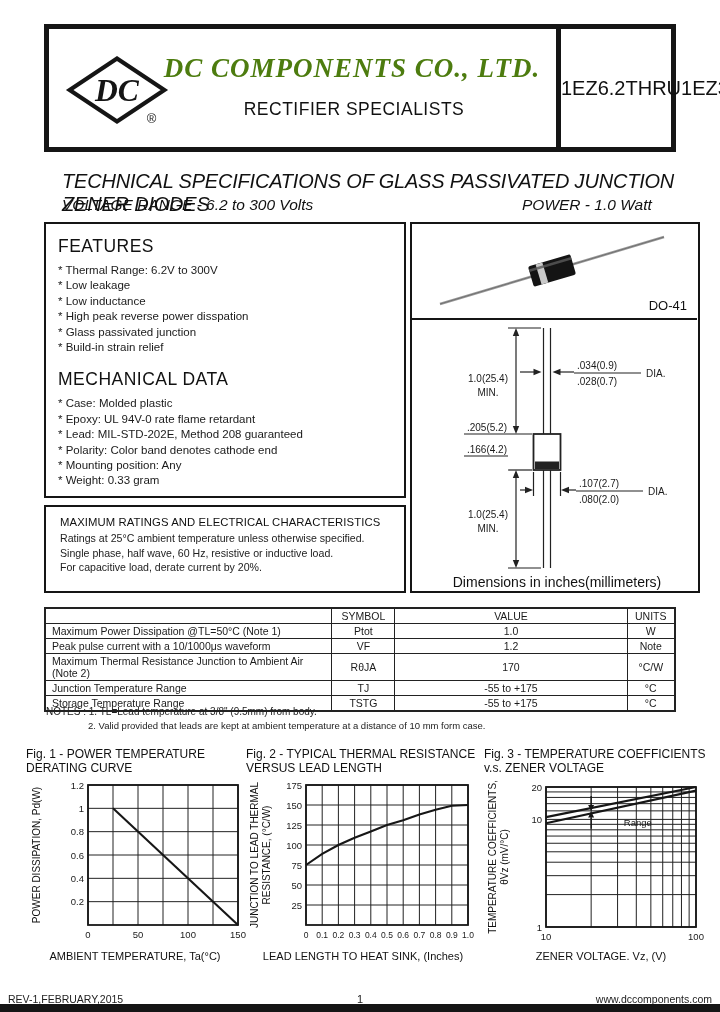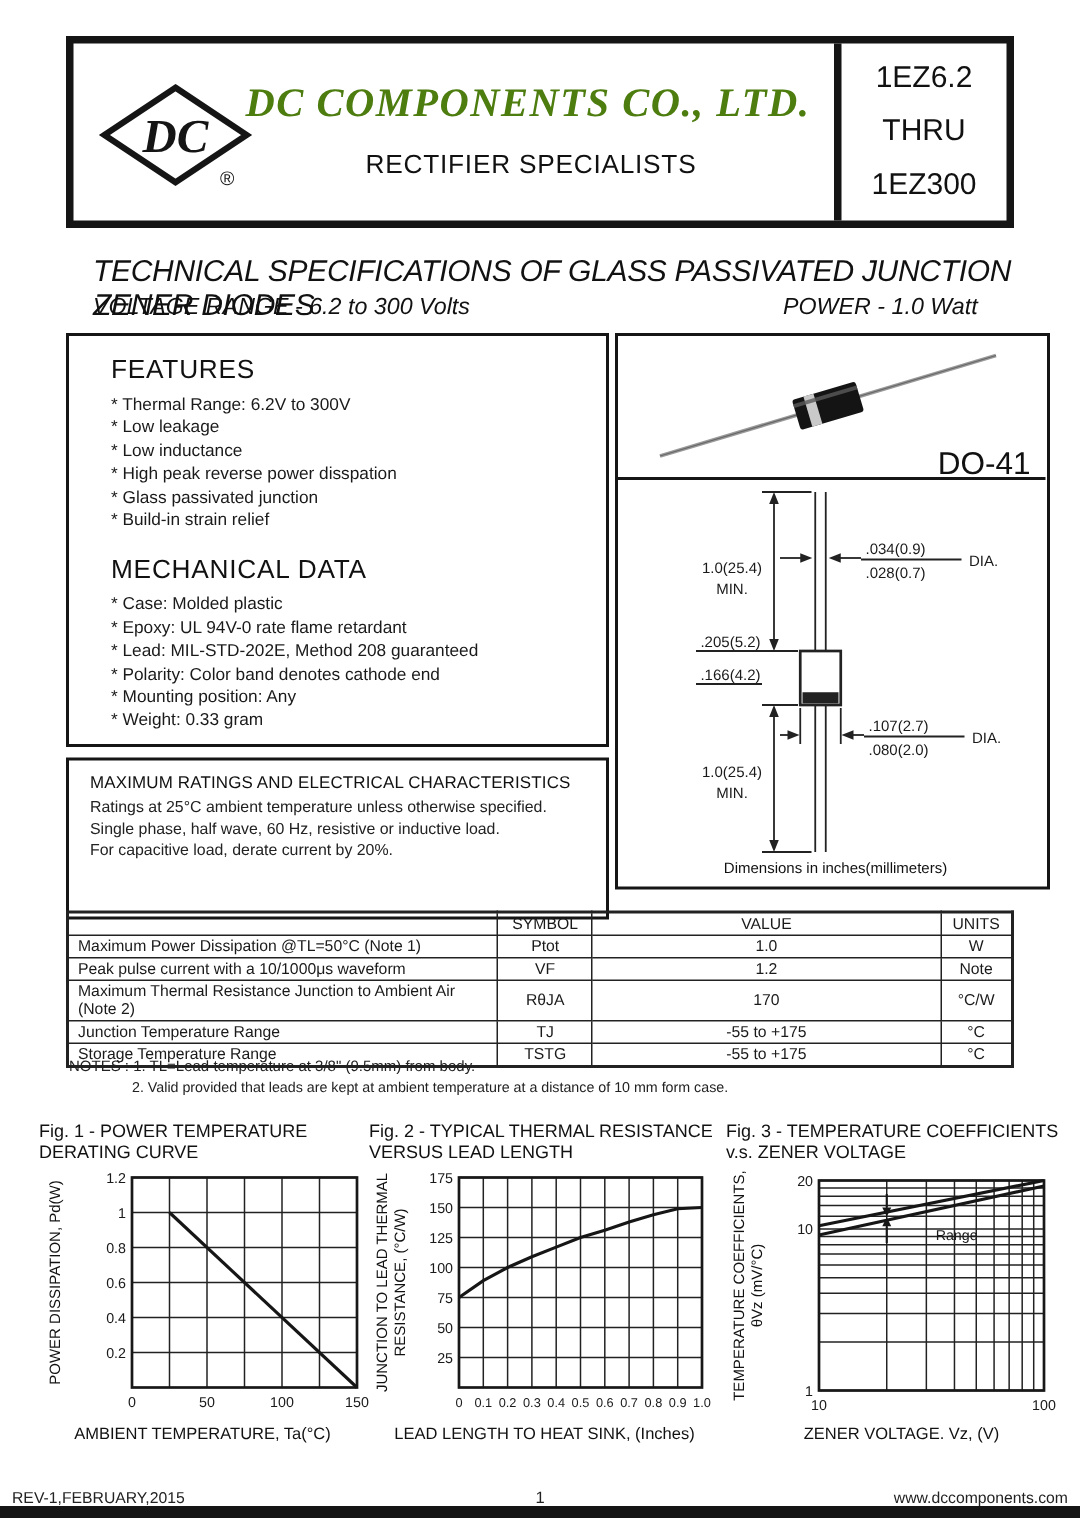--- a/index.html
+++ b/index.html
@@ -11,45 +11,45 @@
   
   .hdr-box { position:absolute; left:44px; top:24px; width:632px; height:128px; border:5px solid #151515; background:#fff; }
   .hdr-left { position:absolute; left:0; top:0; width:507px; height:118px; }
   .hdr-logo { position:absolute; left:16px; top:22px; }
   .hdr-name { position:absolute; left:103px; top:24px; width:400px; text-align:center;
               font-family:"Liberation Serif", serif; font-style:italic; font-weight:600;
               font-size:27px; letter-spacing:1px; color:#4d7c0f; }
   .hdr-tag  { position:absolute; left:105px; top:70px; width:400px; text-align:center;
               font-size:17.5px; letter-spacing:0.5px; color:#111; }
   .hdr-right { position:absolute; right:0; top:0; width:115px; height:118px; border-left:5px solid #151515;
-               display:flex; flex-direction:column; justify-content:space-around; align-items:center;
+               display:flex; justify-content:space-around; align-items:center;
                font-size:20px; color:#111; padding:6px 0; }
 
   
   .sub1 { position:absolute; left:62px; top:170px; font-style:italic; font-size:20px; letter-spacing:-0.2px; color:#111; }
   .sub2 { position:absolute; left:62px; top:196px; font-style:italic; font-size:15.5px; color:#111; }
   .sub3 { position:absolute; left:522px; top:196px; font-style:italic; font-size:15.5px; color:#111; }
 
   
-  .feat-box { position:absolute; left:44px; top:222px; width:362px; height:276px; border:2.5px solid #151515; padding:10px 28px; }
+  .feat-box { position:absolute; left:44px; top:222px; width:362px; height:276px; border:2.5px solid #151515; padding:10px 12px; }
   .sec-title { font-size:17.5px; letter-spacing:0.5px; color:#111; margin:2px 0 6px 0; }
   .sec-title2 { font-size:17.5px; letter-spacing:0.5px; color:#111; margin:14px 0 6px 0; }
   .feat-item { font-size:11.5px; line-height:15.4px; color:#1a1a1a; }
 
   
-  .rat-box { position:absolute; left:44px; top:505px; width:362px; height:108px; border:2.5px solid #151515; padding:9px 4px 0 14px; }
+  .rat-box { position:absolute; left:44px; top:505px; width:362px; height:88px; border:2.5px solid #151515; padding:9px 4px 0 14px; }
   .rat-title { font-size:11.3px; color:#111; margin-bottom:3px; letter-spacing:0.1px; }
   .rat-line { font-size:10.6px; line-height:14.5px; color:#222; }
 
   
   .pkg-box { position:absolute; left:410px; top:222px; width:290px; height:371px; border:2.5px solid #151515; }
   .pkg-photo { position:absolute; left:0; top:0; width:285px; height:96px; border-bottom:2px solid #151515; }
-  .pkg-name { position:absolute; right:10px; top:74px; font-size:21px; color:#111; }
+  .pkg-name { position:absolute; right:10px; top:74px; font-size:13px; color:#111; }
   .pkg-dims { position:absolute; left:0px; top:98px; }
-  .pkg-caption { position:absolute; left:0; top:350px; width:290px; text-align:center; font-size:10px; color:#111; }
+  .pkg-caption { position:absolute; left:0; top:350px; width:290px; text-align:center; font-size:14px; color:#111; }
   .dim-t { font-size:10px; fill:#1a1a1a; }
 
   
   .spec-table { position:absolute; left:44px; top:607px; width:632px; border-collapse:collapse; }
   .spec-table th, .spec-table td { border:1px solid #222; font-weight:normal; font-size:10.5px; color:#1a1a1a;
                                    height:15px; padding:1px 4px; text-align:center; }
   .spec-table { border:2px solid #222; }
   .spec-table td.p { text-align:left; padding-left:6px; }
 
   

